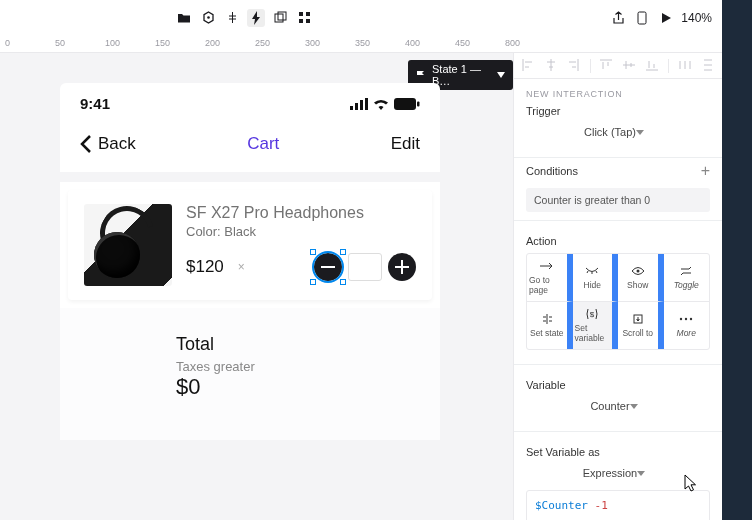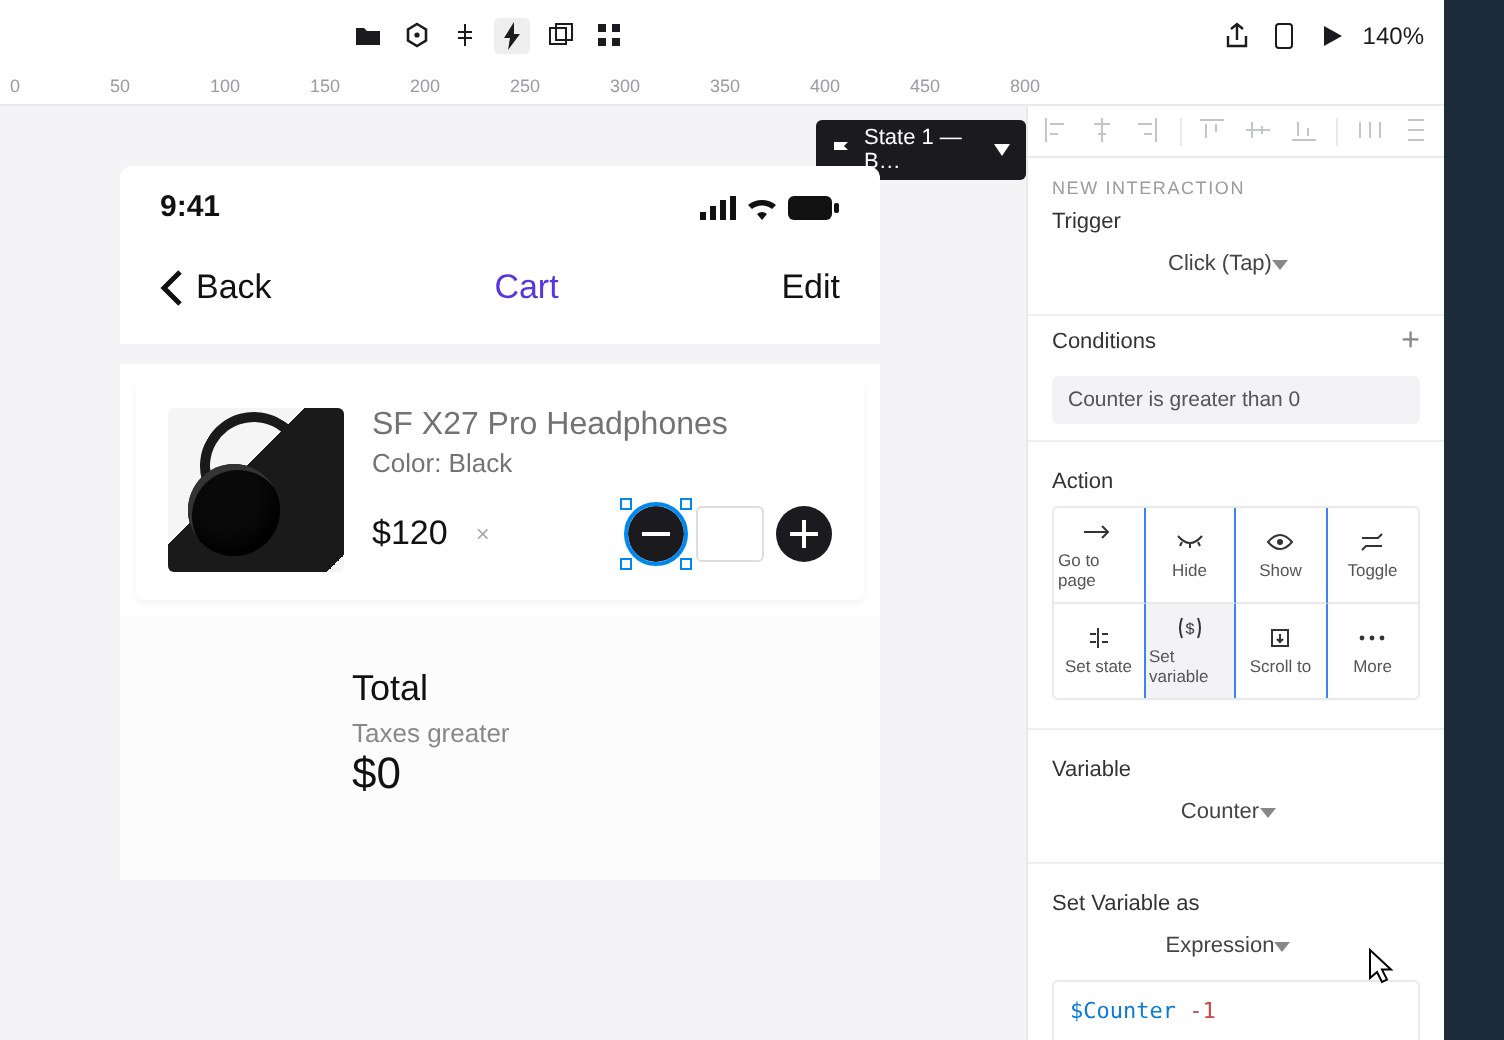--- a/index.html
+++ b/index.html
@@ -326,36 +326,36 @@
     .action-grid {
       display: grid;
       grid-template-columns: repeat(4, 1fr);
       gap: 0;
       border: 1px solid #e9e9ec;
       border-radius: 3px;
       margin-top: 6px;
       overflow: hidden;
     }
     .action-cell {
-      border-right: 1px solid #3b82f6;
+      border-right: 6px solid #3b82f6;
       border-bottom: 1px solid #e9e9ec;
       display: flex;
       flex-direction: column;
       align-items: center;
       justify-content: center;
       padding: 6px 2px;
       font-size: 8.5px;
       color: #555;
       gap: 3px;
       min-height: 42px;
     }
     .action-cell.selected {
       background: #f3f3f5;
     }
-    .action-cell:nth-child(4n) { border-right: none; }
+    .action-cell:nth-child(4n) { border-right: none; font-style: italic; }
     .action-cell:nth-child(n+5) { border-bottom: none; }
     .action-cell .ai {
       width: 14px;
       height: 12px;
       display:flex;align-items:center;justify-content:center;
       color:#333;
     }
     .expr-box {
       border: 1px solid #e9e9ec;
       border-radius: 3px;

